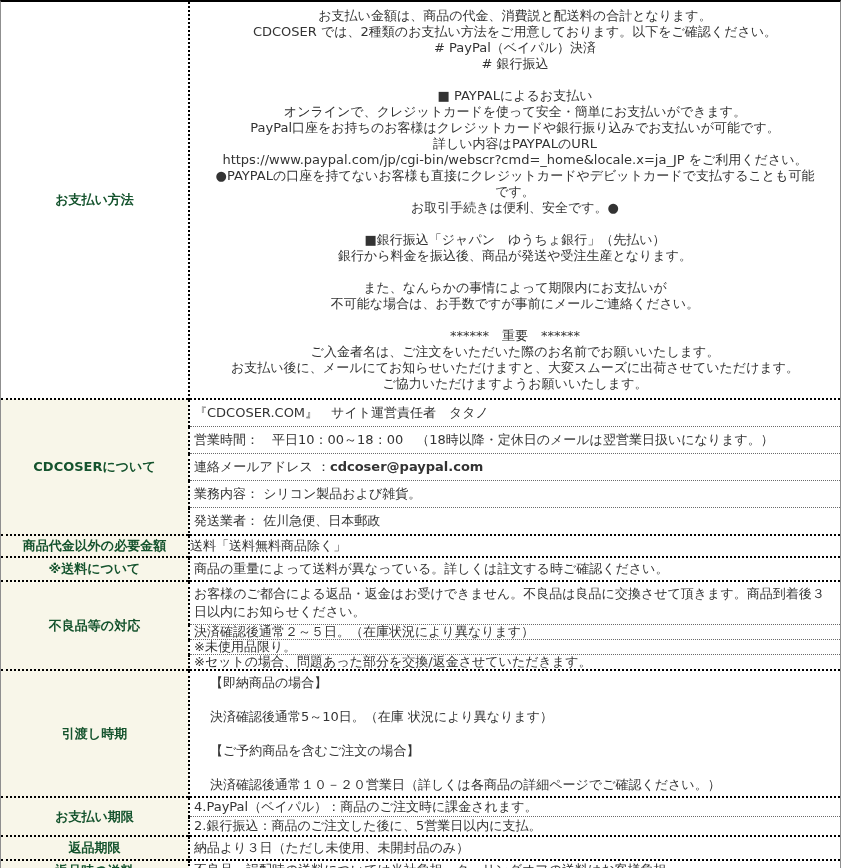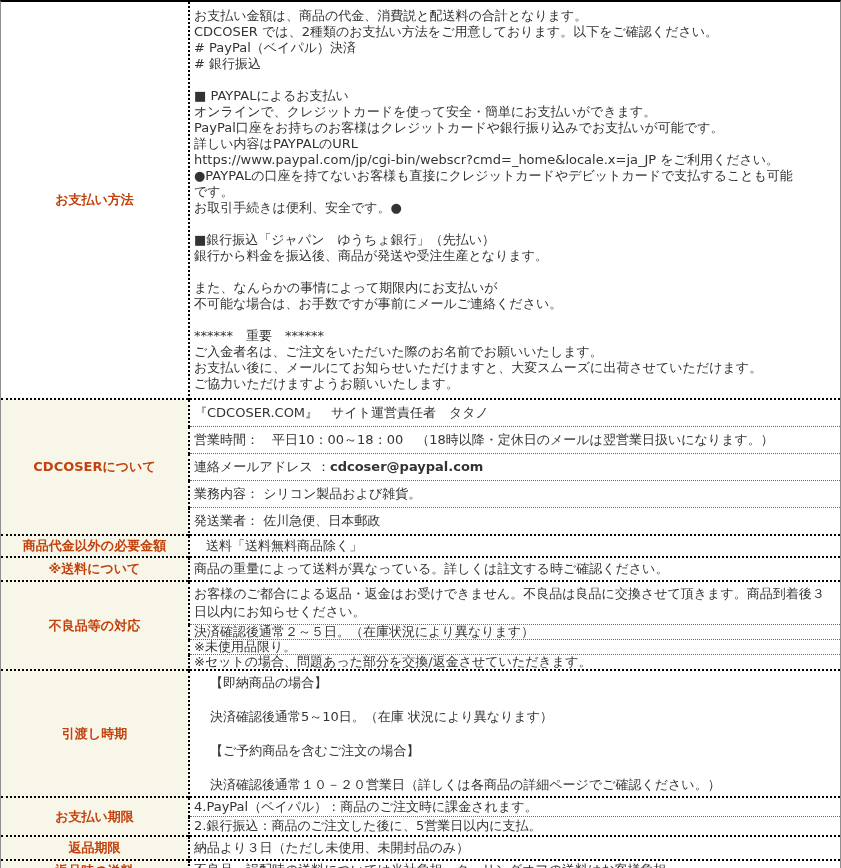--- a/index.html
+++ b/index.html
@@ -22,40 +22,40 @@
     border-collapse: collapse;
     width: 100%;
     table-layout: fixed;
     font-size: 13px;
     color: #333333;
   }
   col.c-left  { width: 188px; }
   td { vertical-align: top; }
   td.hdr {
     background: #f8f6e9;
-    color: #c2410c;
+    color: #14532d;
     font-weight: bold;
     text-align: center;
     vertical-align: middle;
     border-top: 2px dotted #000;
     padding: 2px;
     line-height: 16px;
   }
   td.hdr-white { background: #ffffff; border-top: none; }
   td.body {
     border-left: 2px dotted #000;
     padding: 2px 4px;
     line-height: 16px;
   }
   td.body.group { border-top: 2px dotted #000; }
   td.body.sub   { border-top: 1px dotted #6b6b6b; }
-  td.r1 { padding: 6px 4px; }
+  td.r1 { padding: 6px 4px; text-align: center; }
   .pline { min-height: 16px; line-height: 16px; white-space: pre-wrap; }
   td.about-row { padding: 5px 4px; height: 16px; }
-  td.fee-row   { padding: 2px 16px; }
+  td.fee-row   { padding: 2px 0; }
   td.ship-row  { padding: 3px 4px; margin-top: 28px; }
   td.def-first { padding: 3px 4px; line-height: 18px; }
   td.def-tight { padding: 0 4px; line-height: 14px; height: 14px; }
   td.deliv     { padding: 3px 20px; }
   .dline { min-height: 17px; line-height: 17px; white-space: pre-wrap; }
   td.deadline-row { padding: 1px 4px; }
   td.return-row   { padding: 3px 4px; }
   td.retship-row  { padding: 1px 4px; }
   .bold-email { font-weight: bold; }
 </style>

